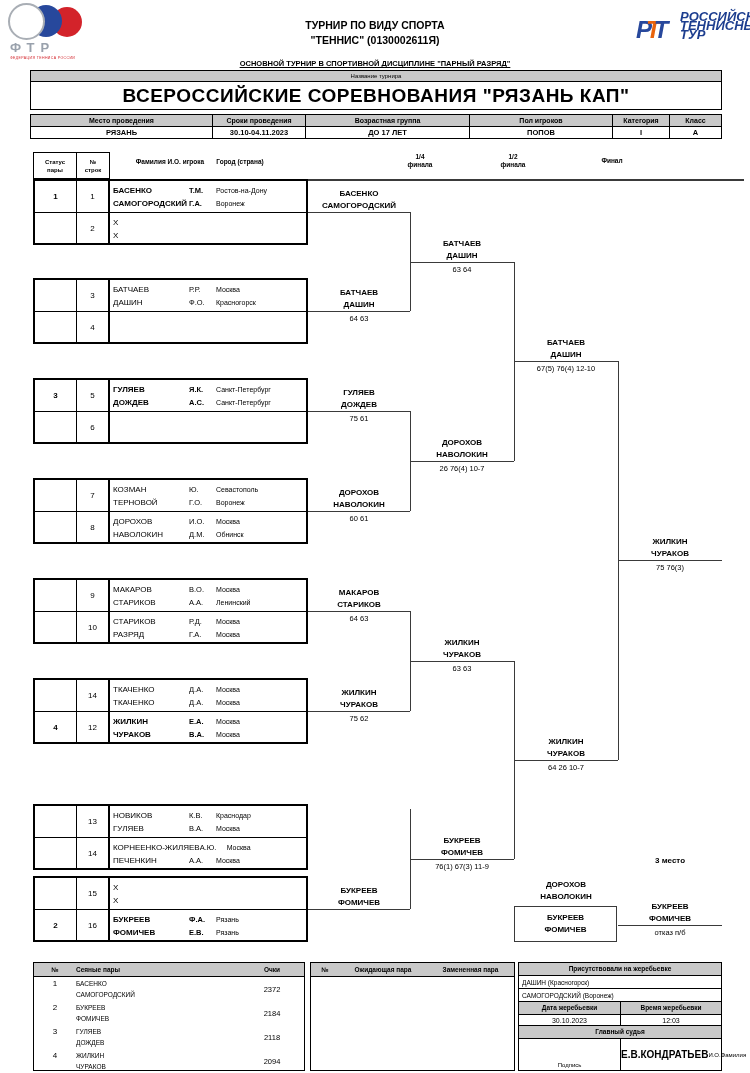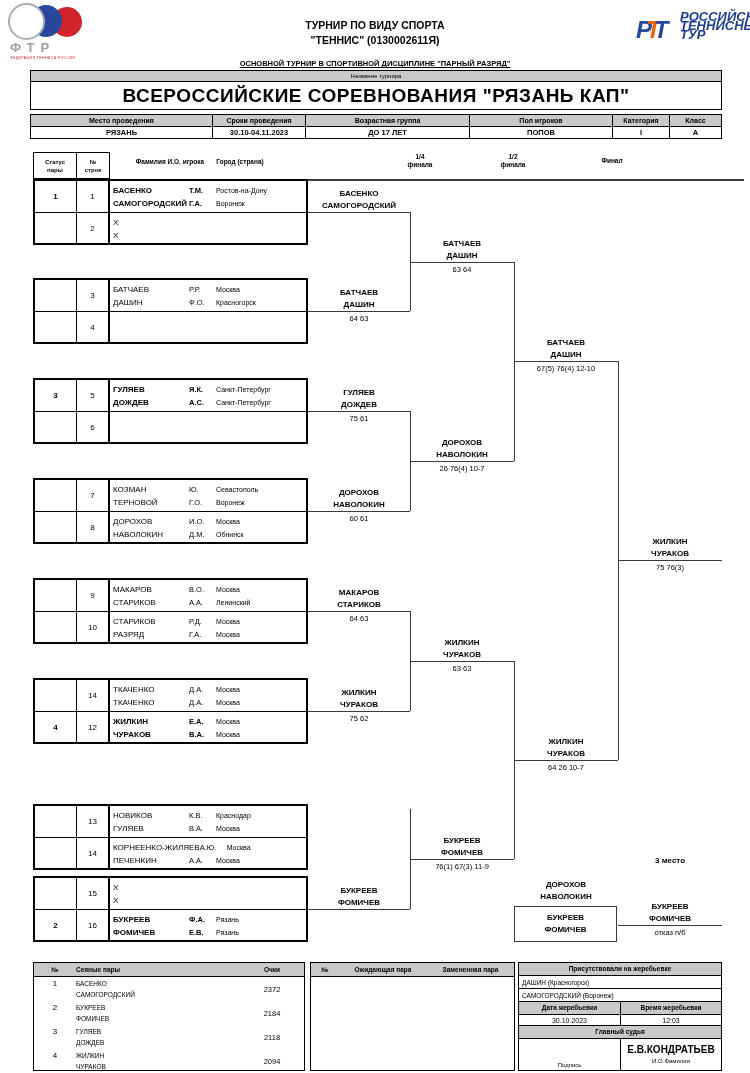--- a/index.html
+++ b/index.html
@@ -98,21 +98,21 @@
   #drawinfo .pres{font-size:6.5px;height:13px;line-height:13px;padding-left:3px;border-bottom:1px solid #000;}
   #drawinfo .two{display:grid;grid-template-columns:102px 1fr;}
   #drawinfo .two div{border-right:1px solid #000;}
   #drawinfo .two div:last-child{border-right:none;}
   #drawinfo .vals{height:11px;border-bottom:1px solid #000;}
   #drawinfo .vals div{font-size:7px;text-align:center;line-height:11px;}
   #drawinfo .sig{flex:1;display:grid;grid-template-columns:102px 1fr;}
   #drawinfo .sig .left{border-right:1px solid #000;display:flex;flex-direction:column;
                        justify-content:flex-end;align-items:center;}
   #drawinfo .sig .lbl{font-size:6px;line-height:10px;}
-  #drawinfo .sig .right{display:flex;flex-direction:column;justify-content:center;align-items:center;}
+  #drawinfo .sig .right{display:flex;flex-direction:row;justify-content:center;align-items:center;}
   #drawinfo .sig .refname{font-weight:bold;font-size:10px;line-height:13px;}
 </style>
 </head>
 <body>
 
 <div id="page">
 
   <div class="abs" id="ftr-logo">
     <div class="ball b-red"></div>
     <div class="ball b-blue"></div>

